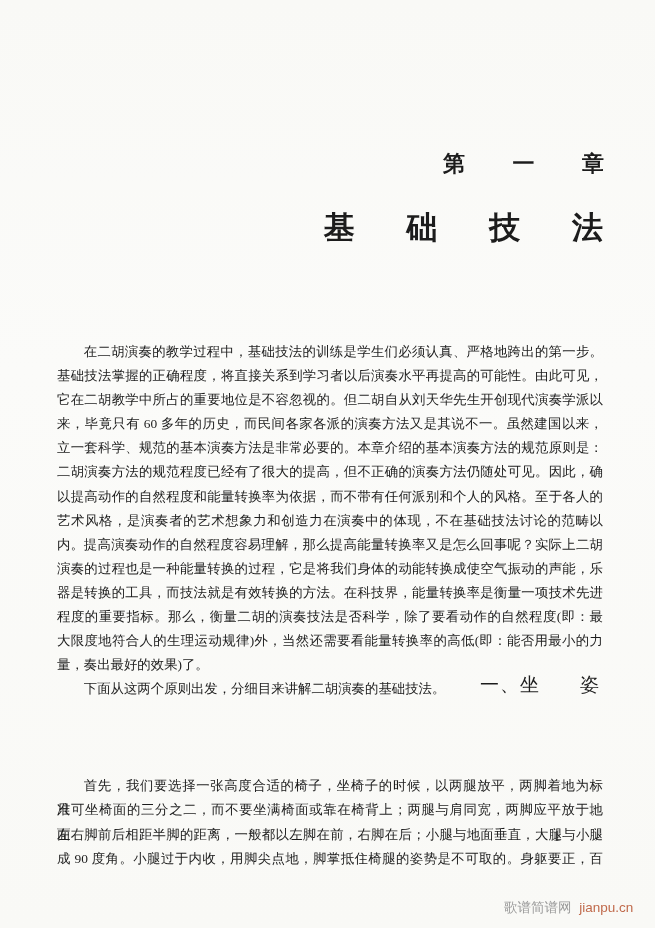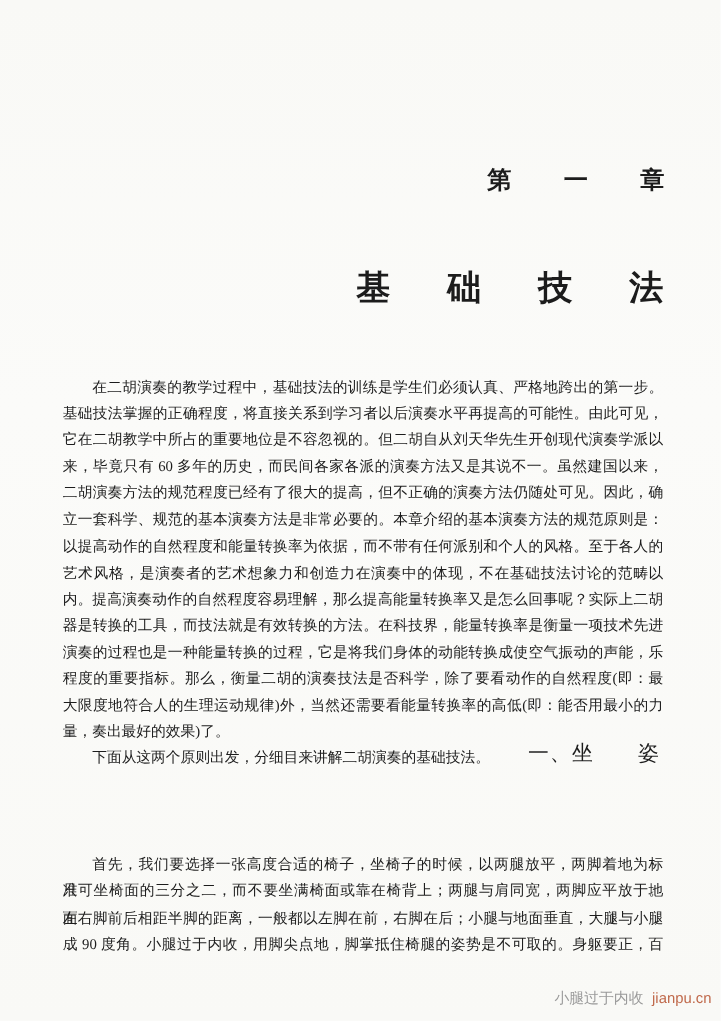--- a/index.html
+++ b/index.html
@@ -27,21 +27,20 @@
     letter-spacing: 21px;
     text-indent: 21px;
   }
   .chapter-title {
     top: 207px;
     width: 625px;
     font-size: 31px;
     font-weight: bold;
     letter-spacing: 22px;
     text-indent: 22px;
-    margin-top: 34px;
   }
   .section-heading {
     top: 672px;
     width: 600px;
     font-size: 19px;
     font-weight: normal;
     letter-spacing: 1px;
   }
   .text-block {
     position: absolute;
@@ -86,44 +85,44 @@
 
   <div class="centered chapter-label">第 一 章</div>
 
   <div class="centered chapter-title">基 础 技 法</div>
 
   <div class="text-block first">
     <div class="tline ind">在二胡演奏的教学过程中，基础技法的训练是学生们必须认真、严格地跨出的第一步。</div>
     <div class="tline">基础技法掌握的正确程度，将直接关系到学习者以后演奏水平再提高的可能性。由此可见，</div>
     <div class="tline">它在二胡教学中所占的重要地位是不容忽视的。但二胡自从刘天华先生开创现代演奏学派以</div>
     <div class="tline">来，毕竟只有 60 多年的历史，而民间各家各派的演奏方法又是其说不一。虽然建国以来，</div>
+    <div class="tline">立一套科学、规范的基本演奏方法是非常必要的。本章介绍的基本演奏方法的规范原则是：</div>
     <div class="tline">二胡演奏方法的规范程度已经有了很大的提高，但不正确的演奏方法仍随处可见。因此，确</div>
-    <div class="tline">立一套科学、规范的基本演奏方法是非常必要的。本章介绍的基本演奏方法的规范原则是：</div>
     <div class="tline">以提高动作的自然程度和能量转换率为依据，而不带有任何派别和个人的风格。至于各人的</div>
     <div class="tline pend">艺术风格，是演奏者的艺术想象力和创造力在演奏中的体现，不在基础技法讨论的范畴以内。</div>
 
     <div class="tline ind">提高演奏动作的自然程度容易理解，那么提高能量转换率又是怎么回事呢？实际上二胡</div>
+    <div class="tline">演奏的过程也是一种能量转换的过程，它是将我们身体的动能转换成使空气振动的声能，乐</div>
     <div class="tline">器是转换的工具，而技法就是有效转换的方法。在科技界，能量转换率是衡量一项技术先进</div>
-    <div class="tline">演奏的过程也是一种能量转换的过程，它是将我们身体的动能转换成使空气振动的声能，乐</div>
     <div class="tline">程度的重要指标。那么，衡量二胡的演奏技法是否科学，除了要看动作的自然程度(即：最</div>
     <div class="tline">大限度地符合人的生理运动规律)外，当然还需要看能量转换率的高低(即：能否用最小的力</div>
     <div class="tline pend">量，奏出最好的效果)了。</div>
 
     <div class="tline ind pend">下面从这两个原则出发，分细目来讲解二胡演奏的基础技法。</div>
   </div>
 
   <div class="centered section-heading">一、坐　　姿</div>
 
   <div class="text-block second">
     <div class="tline ind">首先，我们要选择一张高度合适的椅子，坐椅子的时候，以两腿放平，两脚着地为标准。</div>
     <div class="tline">只可坐椅面的三分之二，而不要坐满椅面或靠在椅背上；两腿与肩同宽，两脚应平放于地面，</div>
     <div class="tline">左右脚前后相距半脚的距离，一般都以左脚在前，右脚在后；小腿与地面垂直，大腿与小腿</div>
     <div class="tline">成 90 度角。小腿过于内收，用脚尖点地，脚掌抵住椅腿的姿势是不可取的。身躯要正，百</div>
   </div>
 
   <div class="page-number">1</div>
 
   <div class="watermark">
-    <span class="site">小腿过于内收</span>
+    <span class="site">歌谱简谱网</span>
     <span class="domain">jianpu.cn</span>
   </div>
 
 </div>
 
 </body></html>

